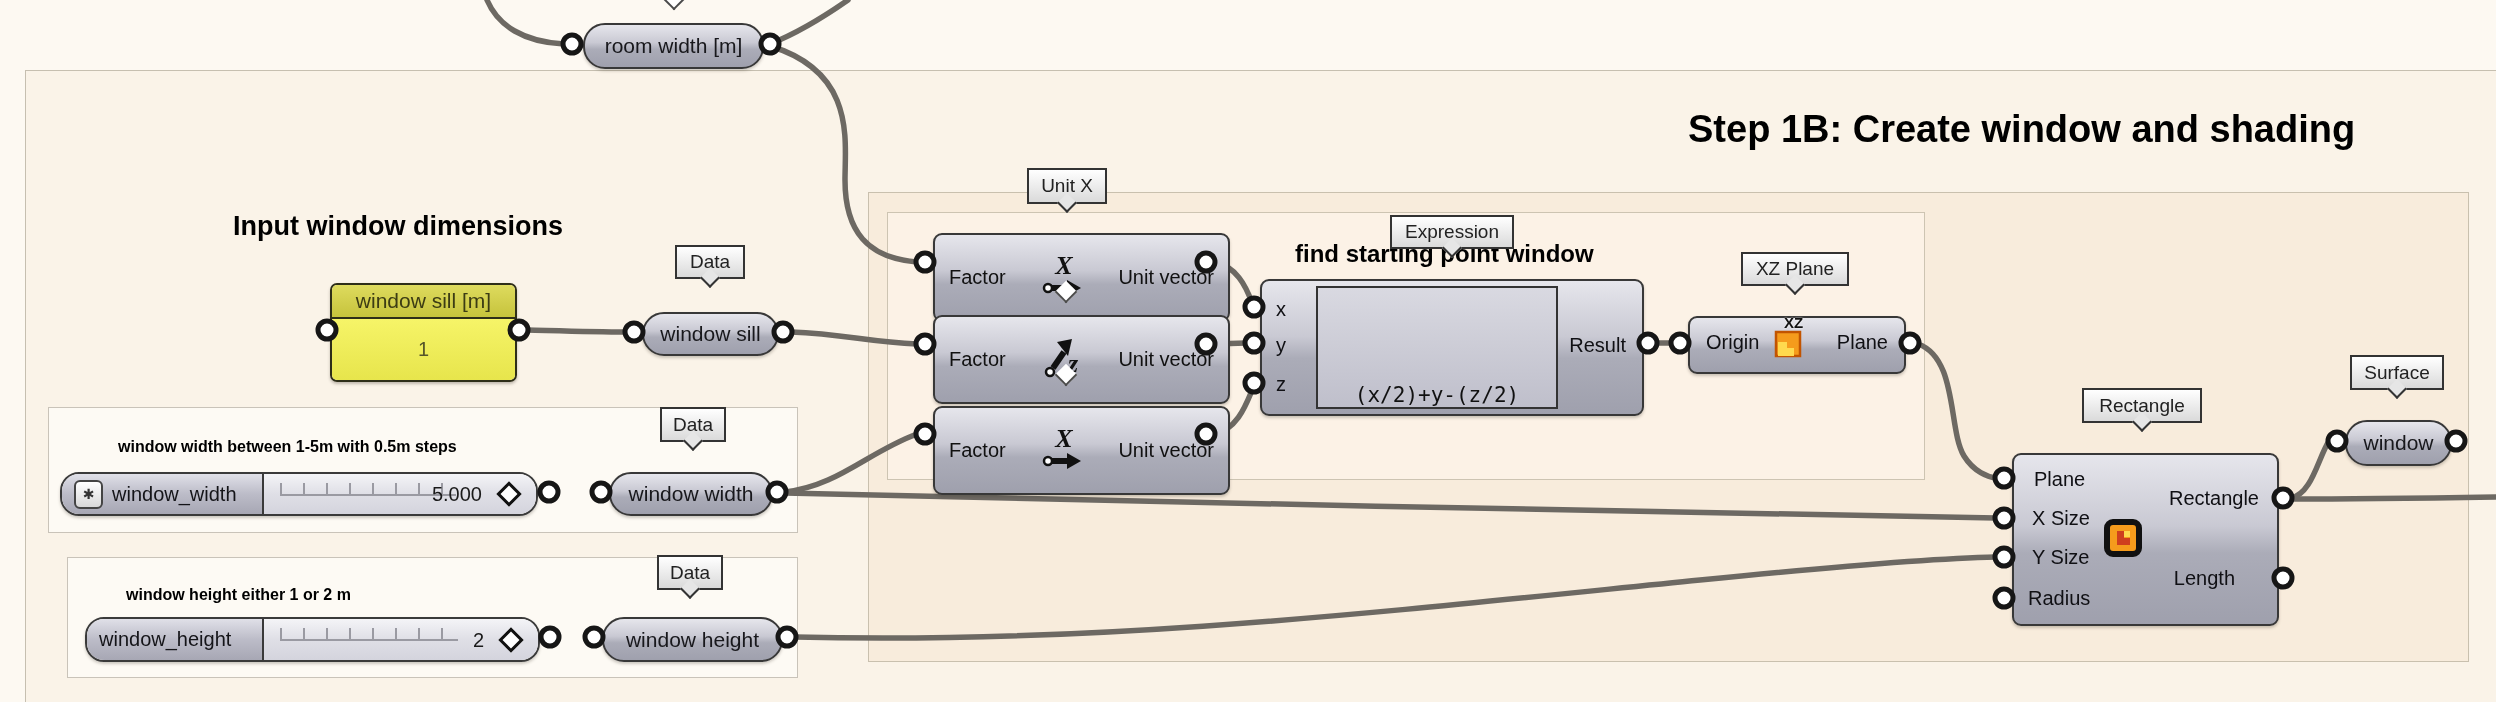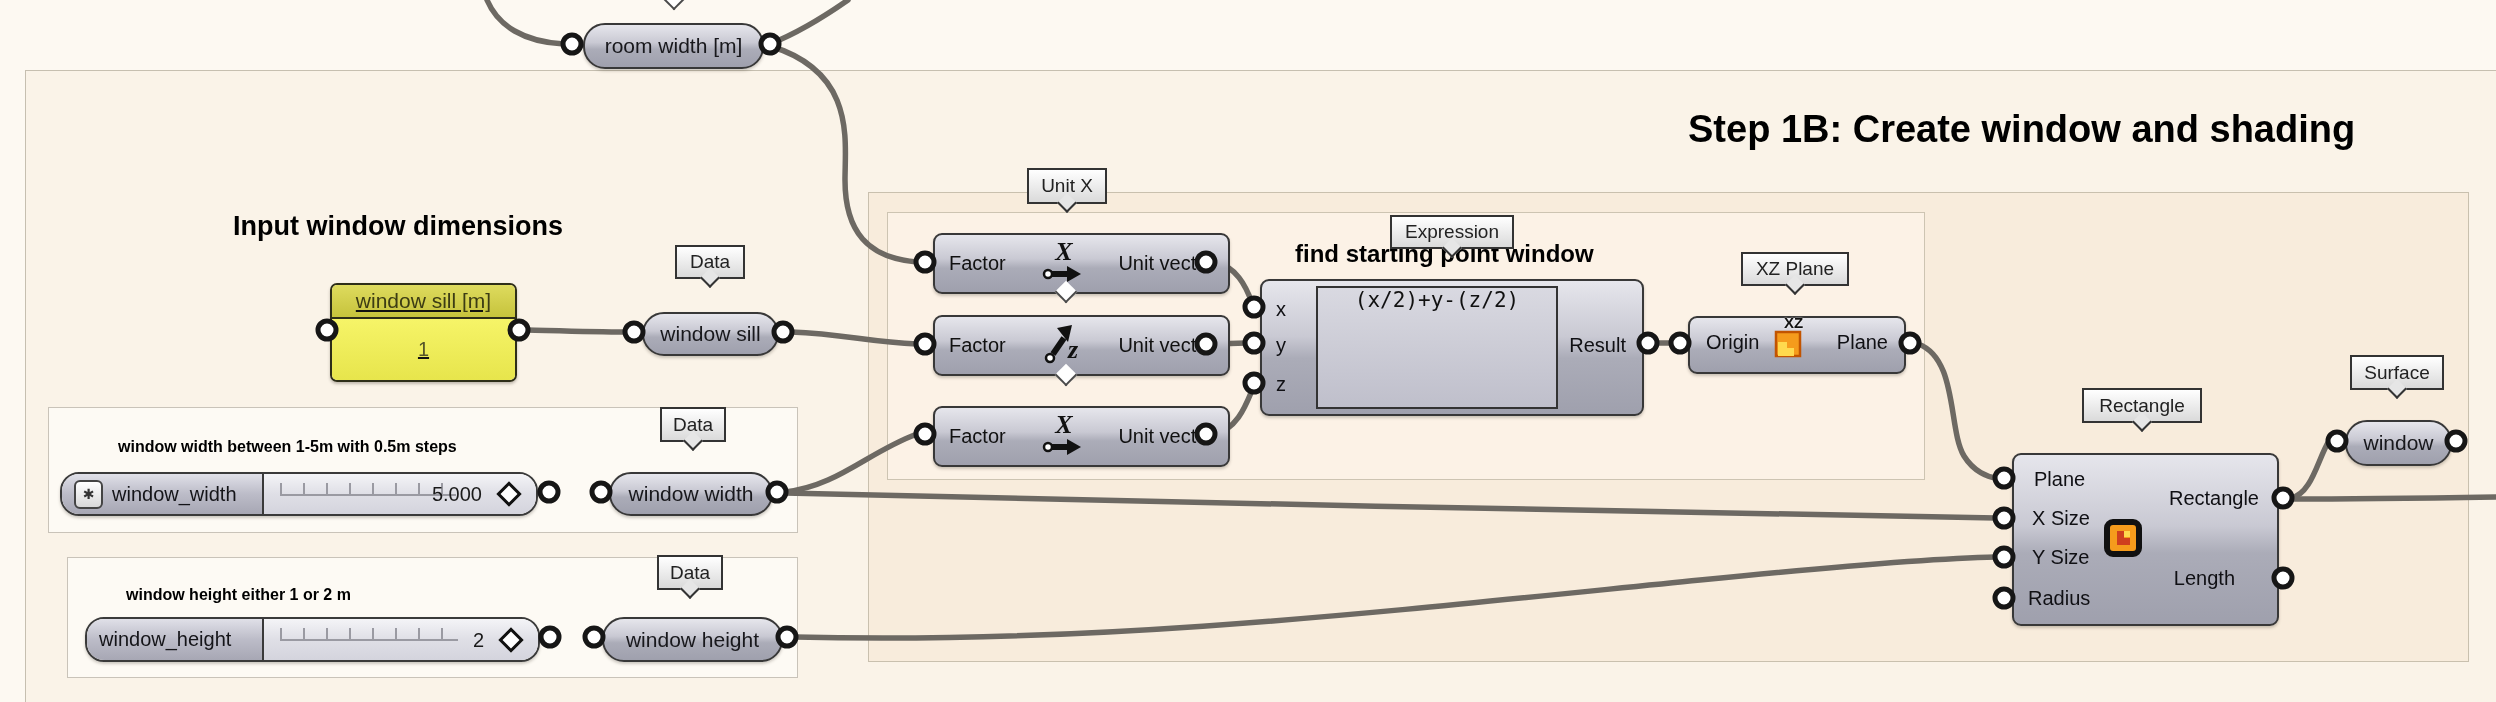--- a/index.html
+++ b/index.html
@@ -10,33 +10,33 @@
   .g-mid{left:868px;top:192px;width:1599px;height:468px;background:#f8ecdc;border-color:#c9c0ae;}
   .g-inner{left:887px;top:212px;width:1036px;height:266px;background:#fcf2e6;border-color:#cdc4b2;}
   .g-slider{background:#fdfaf4;border-color:#c9c3b9;}
   .hdg{position:absolute;font-weight:bold;color:#000;z-index:25;white-space:nowrap;}
   svg.wires{position:absolute;left:0;top:0;z-index:20;}
   .comp{position:absolute;z-index:30;border:2px solid #383838;border-radius:9px;
     background:linear-gradient(180deg,#e6e6ec 0%,#c9c9d3 42%,#abacb8 58%,#9fa0ad 100%);
     box-shadow:0 2px 3px rgba(60,50,40,.25);}
   .pill{border-radius:22px;display:flex;align-items:center;justify-content:center;
     font-size:21px;color:#18181c;}
-  .uv{display:flex;align-items:center;justify-content:space-between;padding:0 14px;font-size:20px;}
+  .uv{display:flex;align-items:center;justify-content:space-between;padding:14px 14px;font-size:20px;}
   .nub{position:absolute;z-index:35;width:13px;height:13px;border:5px solid #161616;
     border-radius:50%;background:#fff;transform:translate(-50%,-50%);}
   .balloon{position:absolute;z-index:40;background:linear-gradient(#ffffff,#dadada);
     border:2px solid #333;color:#222;font-size:19px;display:flex;align-items:center;
     justify-content:center;white-space:nowrap;}
   .balloon::after{content:"";position:absolute;bottom:-8px;left:calc(50% - 7px);width:12px;
     height:12px;background:#e6e6e6;border-right:2px solid #333;border-bottom:2px solid #333;
     transform:rotate(45deg);}
   .caret{position:absolute;z-index:36;width:14px;height:14px;background:#fff;
     border-right:2px solid #4a4a4a;border-bottom:2px solid #4a4a4a;transform:rotate(45deg);}
   .panel{position:absolute;z-index:30;border:2px solid #2e2e18;border-radius:7px;overflow:hidden;
-    display:flex;flex-direction:column;box-shadow:0 2px 3px rgba(60,50,40,.3);text-decoration:underline;}
+    display:flex;flex-direction:column;box-shadow:0 2px 3px rgba(60,50,40,.3);}
   .panel .hdr{background:linear-gradient(#dedb5e,#c6c33c);border-bottom:2px solid #2e2e18;
     text-align:center;font-size:21px;color:#3c3c14;height:32px;line-height:32px;}
   .panel .bdy{background:linear-gradient(#f6f468,#e7e54c);flex:1;display:flex;
     align-items:center;justify-content:center;font-size:20px;color:#55552a;}
   .slider{position:absolute;z-index:30;border:2px solid #3a3a3a;border-radius:19px;
     display:flex;overflow:hidden;box-shadow:0 2px 3px rgba(60,50,40,.25);}
   .slider .lbl{background:linear-gradient(180deg,#e0e0e8,#bcbcc8 50%,#a7a7b4);
     border-right:2px solid #3a3a3a;display:flex;align-items:center;gap:9px;
     padding:0 12px;font-size:20px;color:#141418;}
   .slider .trk{position:relative;flex:1;background:linear-gradient(180deg,#f4f4f7,#dfdfe6 50%,#d4d4dd);}
@@ -193,21 +193,21 @@
     <span>Unit vector</span>
   </div>
   <div class="nub" style="left:925px;top:434px;"></div>
   <div class="nub" style="left:1206px;top:434px;"></div>
 
   <div class="comp" style="left:1260px;top:279px;width:380px;height:133px;">
     <span class="lab" style="left:14px;top:17px;">x</span>
     <span class="lab" style="left:14px;top:53px;">y</span>
     <span class="lab" style="left:14px;top:92px;">z</span>
     <div style="position:absolute;left:54px;top:5px;width:238px;height:119px;border:2px solid #333;
-         background:linear-gradient(#d9d9e1,#bfbfcb);display:flex;align-items:flex-start;justify-content:center;">
+         background:linear-gradient(#d9d9e1,#bfbfcb);display:flex;align-items:flex-end;justify-content:center;">
       <span style="font-family:'DejaVu Sans Mono',monospace;font-size:21px;color:#111;">(x/2)+y-(z/2)</span>
     </div>
     <span class="lab" style="right:16px;top:53px;">Result</span>
   </div>
   <div class="nub" style="left:1254px;top:307px;"></div>
   <div class="nub" style="left:1254px;top:343px;"></div>
   <div class="nub" style="left:1254px;top:383px;"></div>
   <div class="nub" style="left:1648px;top:343px;"></div>
 
   <div class="comp" style="left:1688px;top:316px;width:214px;height:54px;">

